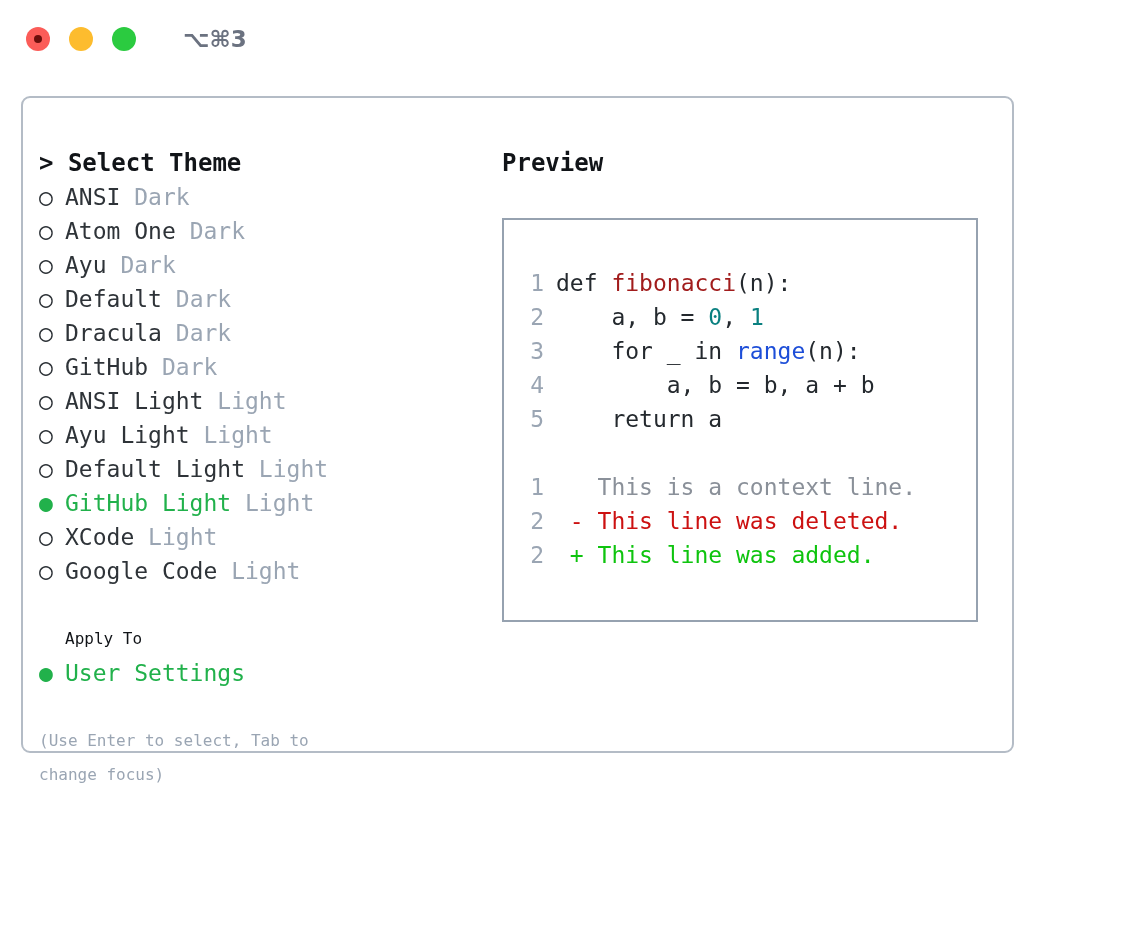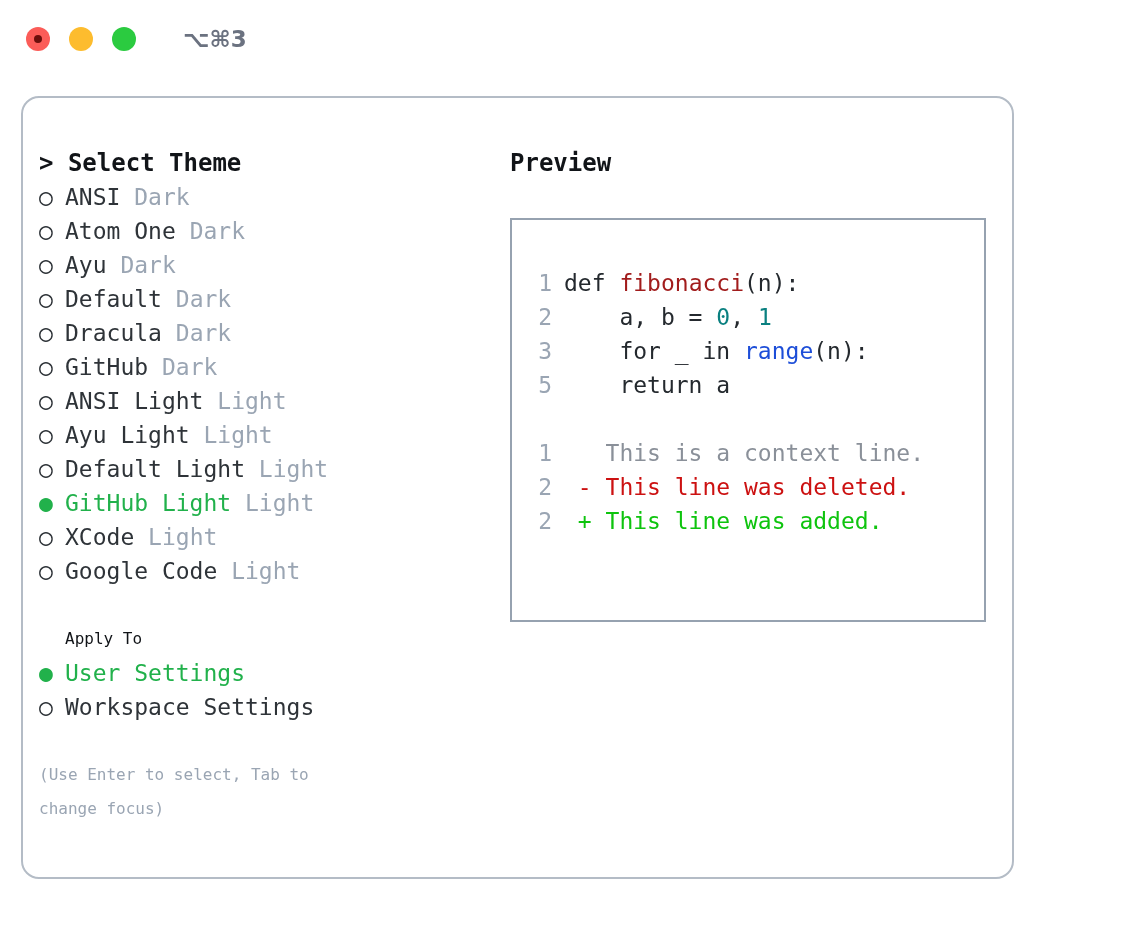--- a/index.html
+++ b/index.html
@@ -65,23 +65,23 @@
     letter-spacing: 0px;
     font-family: "DejaVu Sans", "Liberation Sans", sans-serif;
   }
 
   
   .panel {
     position: absolute;
     left: 21px;
     top: 96px;
     width: 993px;
-    height: 783px;
+    height: 657px;
     border: 2px solid #b4bcc6;
-    border-radius: 18px;
+    border-radius: 9px;
     box-sizing: border-box;
     background: #ffffff;
   }
 
   .panel-inner {
     position: relative;
     width: 100%;
     height: 100%;
   }
 
@@ -133,21 +133,20 @@
     color: #9aa5b3;
     width: 420px;
   }
 
   
   .right-col {
     position: absolute;
     left: 479px;
     top: 48px;
     width: 490px;
-    margin-left: 8px;
   }
   .preview-title {
     font-size: 24px;
     font-weight: bold;
     color: #111418;
     line-height: 34px;
   }
   .preview-box {
     margin-top: 38px;
     width: 476px;
@@ -218,39 +217,39 @@
             <div class="opt-row"><span class="opt-marker">○</span><span class="opt-label">XCode</span><span class="opt-suffix"> Light</span></div>
             <div class="opt-row"><span class="opt-marker">○</span><span class="opt-label">Google Code</span><span class="opt-suffix"> Light</span></div>
           </div>
 
         <div class="spacer-line"></div>
 
         <div class="apply-title">Apply To</div>
 
         <div id="apply-list">
             <div class="opt-row selected"><span class="opt-marker">●</span><span class="opt-label">User Settings</span></div>
-            <div class="opt-row"><span class="opt-marker">○</span><span class="opt-label">Workspace Settings</span></div>
           </div>
 
         <div class="spacer-line"></div>
 
         <div class="hint">
           <div>(Use Enter to select, Tab to</div>
           <div>change focus)</div>
         </div>
       </div>
 
       <div class="right-col">
         <div class="preview-title">Preview</div>
 
         <div class="preview-box">
           <div id="code-block">
               <div class="code-line"><span class="ln">1</span><span class="tok-kw">def </span><span class="tok-fn">fibonacci</span><span class="tok-plain">(n):</span></div>
               <div class="code-line"><span class="ln">2</span><span class="tok-plain">    a, b = </span><span class="tok-num">0</span><span class="tok-plain">, </span><span class="tok-num">1</span></div>
               <div class="code-line"><span class="ln">3</span><span class="tok-plain">    for _ in </span><span class="tok-builtin">range</span><span class="tok-plain">(n):</span></div>
+              <div class="code-line"><span class="ln">4</span><span class="tok-plain">        a, b = b, a + b</span></div>
               <div class="code-line"><span class="ln">5</span><span class="tok-plain">    return a</span></div>
             </div>
           <div class="diff-gap"></div>
           <div id="diff-block">
               <div class="diff-line"><span class="ln">1</span><span class="diff-ctx">   This is a context line.</span></div>
               <div class="diff-line"><span class="ln">2</span><span class="diff-del"> - This line was deleted.</span></div>
               <div class="diff-line"><span class="ln">2</span><span class="diff-add"> + This line was added.</span></div>
             </div>
         </div>
       </div>

